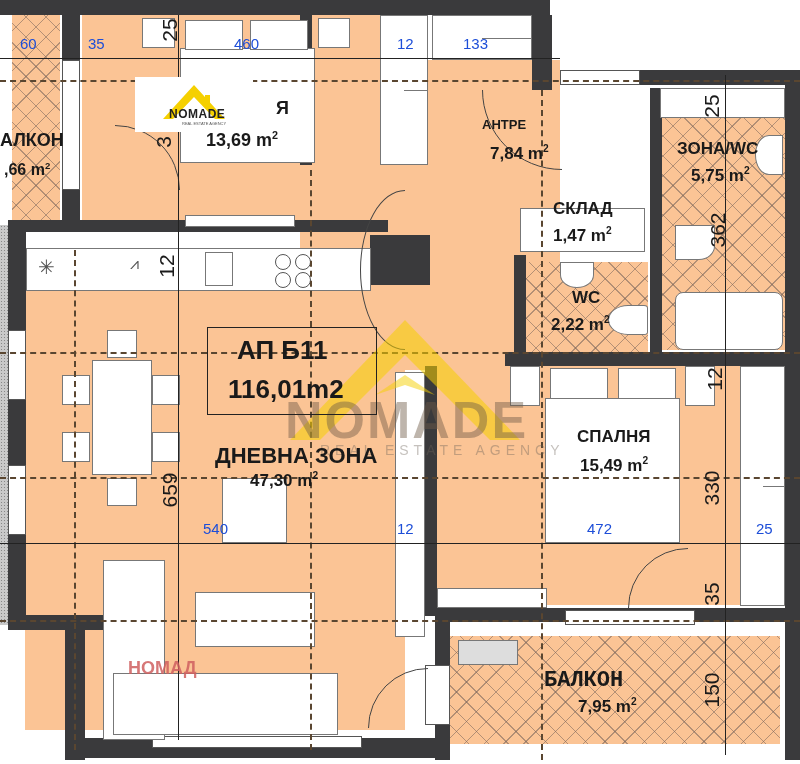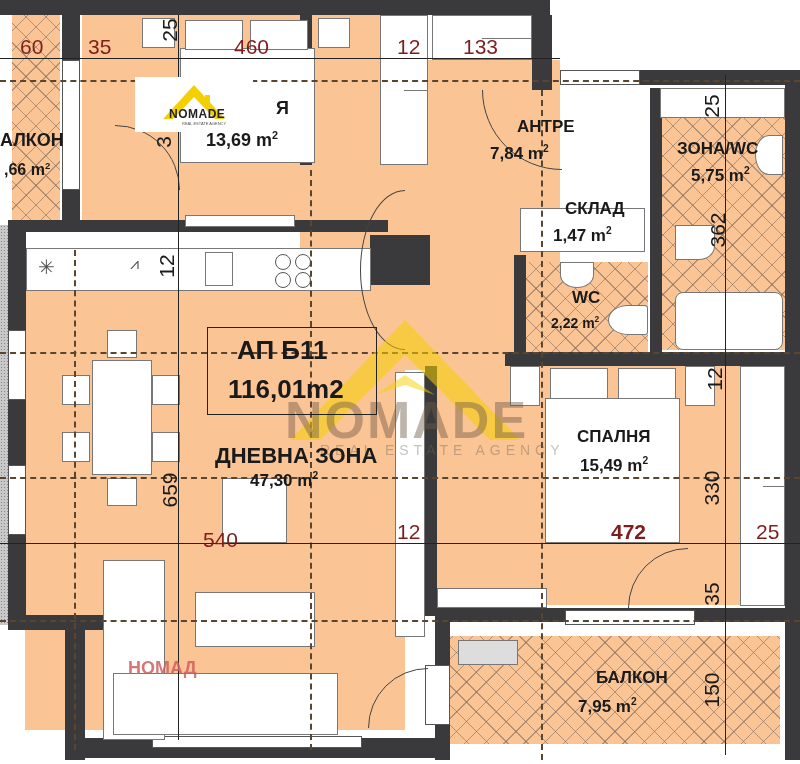--- a/index.html
+++ b/index.html
@@ -11,21 +11,21 @@
     background-image:
       repeating-linear-gradient(45deg, transparent 0 13px, rgba(120,100,90,0.55) 13px 14px),
       repeating-linear-gradient(-45deg, transparent 0 13px, rgba(120,100,90,0.55) 13px 14px);
   }
   .wall { background:#3a3a3c; }
   .ext { background:#c9c9c9; background-image: radial-gradient(#888 0.6px, transparent 0.8px); background-size:3px 3px; }
   .white { background:#ffffff; border:1px solid #777; box-sizing:border-box; }
   .xbox::before, .xbox::after { content:""; position:absolute; left:50%; top:50%; width:141%; height:1px; background:#777; transform-origin:center; }
   .label { position:absolute; font-weight:bold; color:#1a1a1a; text-align:center; white-space:nowrap; }
   .area { position:absolute; font-weight:bold; color:#1a1a1a; text-align:center; white-space:nowrap; }
-  .dim { position:absolute; color:#7f1d1d; font-size:21px; white-space:nowrap; }
+  .dim { position:absolute; color:#1d4ed8; font-size:15px; white-space:nowrap; }
   .dimv { position:absolute; color:#1a1a1a; font-size:21px; white-space:nowrap; transform:rotate(-90deg); transform-origin:center; }
   .axis-h { position:absolute; height:0; border-top:2px dashed #5a4630; }
   .axis-v { position:absolute; width:0; border-left:2px dashed #5a4630; }
   .dimline-h { position:absolute; height:1px; background:#222; }
   .dimline-v { position:absolute; width:1px; background:#222; }
   .door-arc { position:absolute; border:1px solid #444; border-radius:50%; box-sizing:border-box; }
   .win { position:absolute; background:#fff; border:1px solid #555; box-sizing:border-box; }
   sup { font-size:0.6em; }
 </style>
 </head>
@@ -163,52 +163,52 @@
 <div class="abs" style="left:207px;top:327px;width:170px;height:88px;border:1.5px solid #222;box-sizing:border-box;"></div>
 <div class="label" style="left:237px;top:335px;font-size:26px;">АП Б11</div>
 <div class="label" style="left:228px;top:374px;font-size:26px;">116,01m2</div>
 
 <div class="label" style="left:276px;top:98px;font-size:18px;">Я</div>
 <div class="area" style="left:206px;top:129px;font-size:18px;"><span>13,69 m</span><sup>2</sup></div>
 
 <div class="label" style="left:0;top:130px;font-size:18px;">АЛКОН</div>
 <div class="area" style="left:4px;top:160px;font-size:16px;"><span>,66 m</span><sup>2</sup></div>
 
-<div class="label" style="left:517px;top:117px;font-size:17px;">АНТРЕ</div>
+<div class="label" style="left:482px;top:117px;font-size:13px;">АНТРЕ</div>
 <div class="area" style="left:490px;top:143px;font-size:17px;"><span>7,84 m</span><sup>2</sup></div>
 
 <div class="label" style="left:677px;top:139px;font-size:17px;">ЗОНА/WC</div>
 <div class="area" style="left:691px;top:165px;font-size:17px;"><span>5,75 m</span><sup>2</sup></div>
 
-<div class="label" style="left:553px;top:199px;font-size:17px;margin-left:12px;">СКЛАД</div>
+<div class="label" style="left:553px;top:199px;font-size:17px;">СКЛАД</div>
 <div class="area" style="left:553px;top:225px;font-size:17px;"><span>1,47 m</span><sup>2</sup></div>
 
 <div class="label" style="left:572px;top:288px;font-size:17px;">WC</div>
-<div class="area" style="left:551px;top:314px;font-size:14px;"><span>2,22 m</span><sup>2</sup></div>
+<div class="area" style="left:551px;top:314px;font-size:17px;"><span>2,22 m</span><sup>2</sup></div>
 
 <div class="label" style="left:215px;top:443px;font-size:22px;">ДНЕВНА ЗОНА</div>
 <div class="area" style="left:250px;top:470px;font-size:17px;"><span>47,30 m</span><sup>2</sup></div>
 
 <div class="label" style="left:577px;top:427px;font-size:17px;">СПАЛНЯ</div>
 <div class="area" style="left:580px;top:455px;font-size:17px;"><span>15,49 m</span><sup>2</sup></div>
 
-<div class="label" style="left:596px;top:668px;font-size:17px;">БАЛКОН</div>
+<div class="label" style="left:544px;top:668px;font-size:22px;font-family:Liberation Mono, monospace;">БАЛКОН</div>
 <div class="area" style="left:578px;top:696px;font-size:17px;"><span>7,95 m</span><sup>2</sup></div>
 
 <div class="dim" style="left:20px;top:35px;">60</div>
 <div class="dim" style="left:88px;top:35px;">35</div>
 <div class="dimv" style="left:158px;top:18px;">25</div>
 <div class="dim" style="left:234px;top:35px;">460</div>
 <div class="dim" style="left:397px;top:35px;">12</div>
 <div class="dim" style="left:463px;top:35px;">133</div>
 <div class="dimv" style="left:700px;top:94px;">25</div>
 <div class="dimv" style="left:700px;top:218px;">362</div>
 <div class="dimv" style="left:158px;top:130px;">3</div>
 <div class="dimv" style="left:155px;top:254px;">12</div>
 <div class="dimv" style="left:152px;top:478px;">659</div>
-<div class="dim" style="left:203px;top:520px;margin-top:8px;">540</div>
+<div class="dim" style="left:203px;top:520px;">540</div>
 <div class="dim" style="left:397px;top:520px;">12</div>
-<div class="dim" style="left:611px;top:520px;font-weight:bold;">472</div>
+<div class="dim" style="left:587px;top:520px;">472</div>
 <div class="dim" style="left:756px;top:520px;">25</div>
 <div class="dimv" style="left:703px;top:367px;">12</div>
 <div class="dimv" style="left:694px;top:476px;">330</div>
 <div class="dimv" style="left:700px;top:582px;">35</div>
 <div class="dimv" style="left:694px;top:678px;">150</div>
 
 </body></html>

